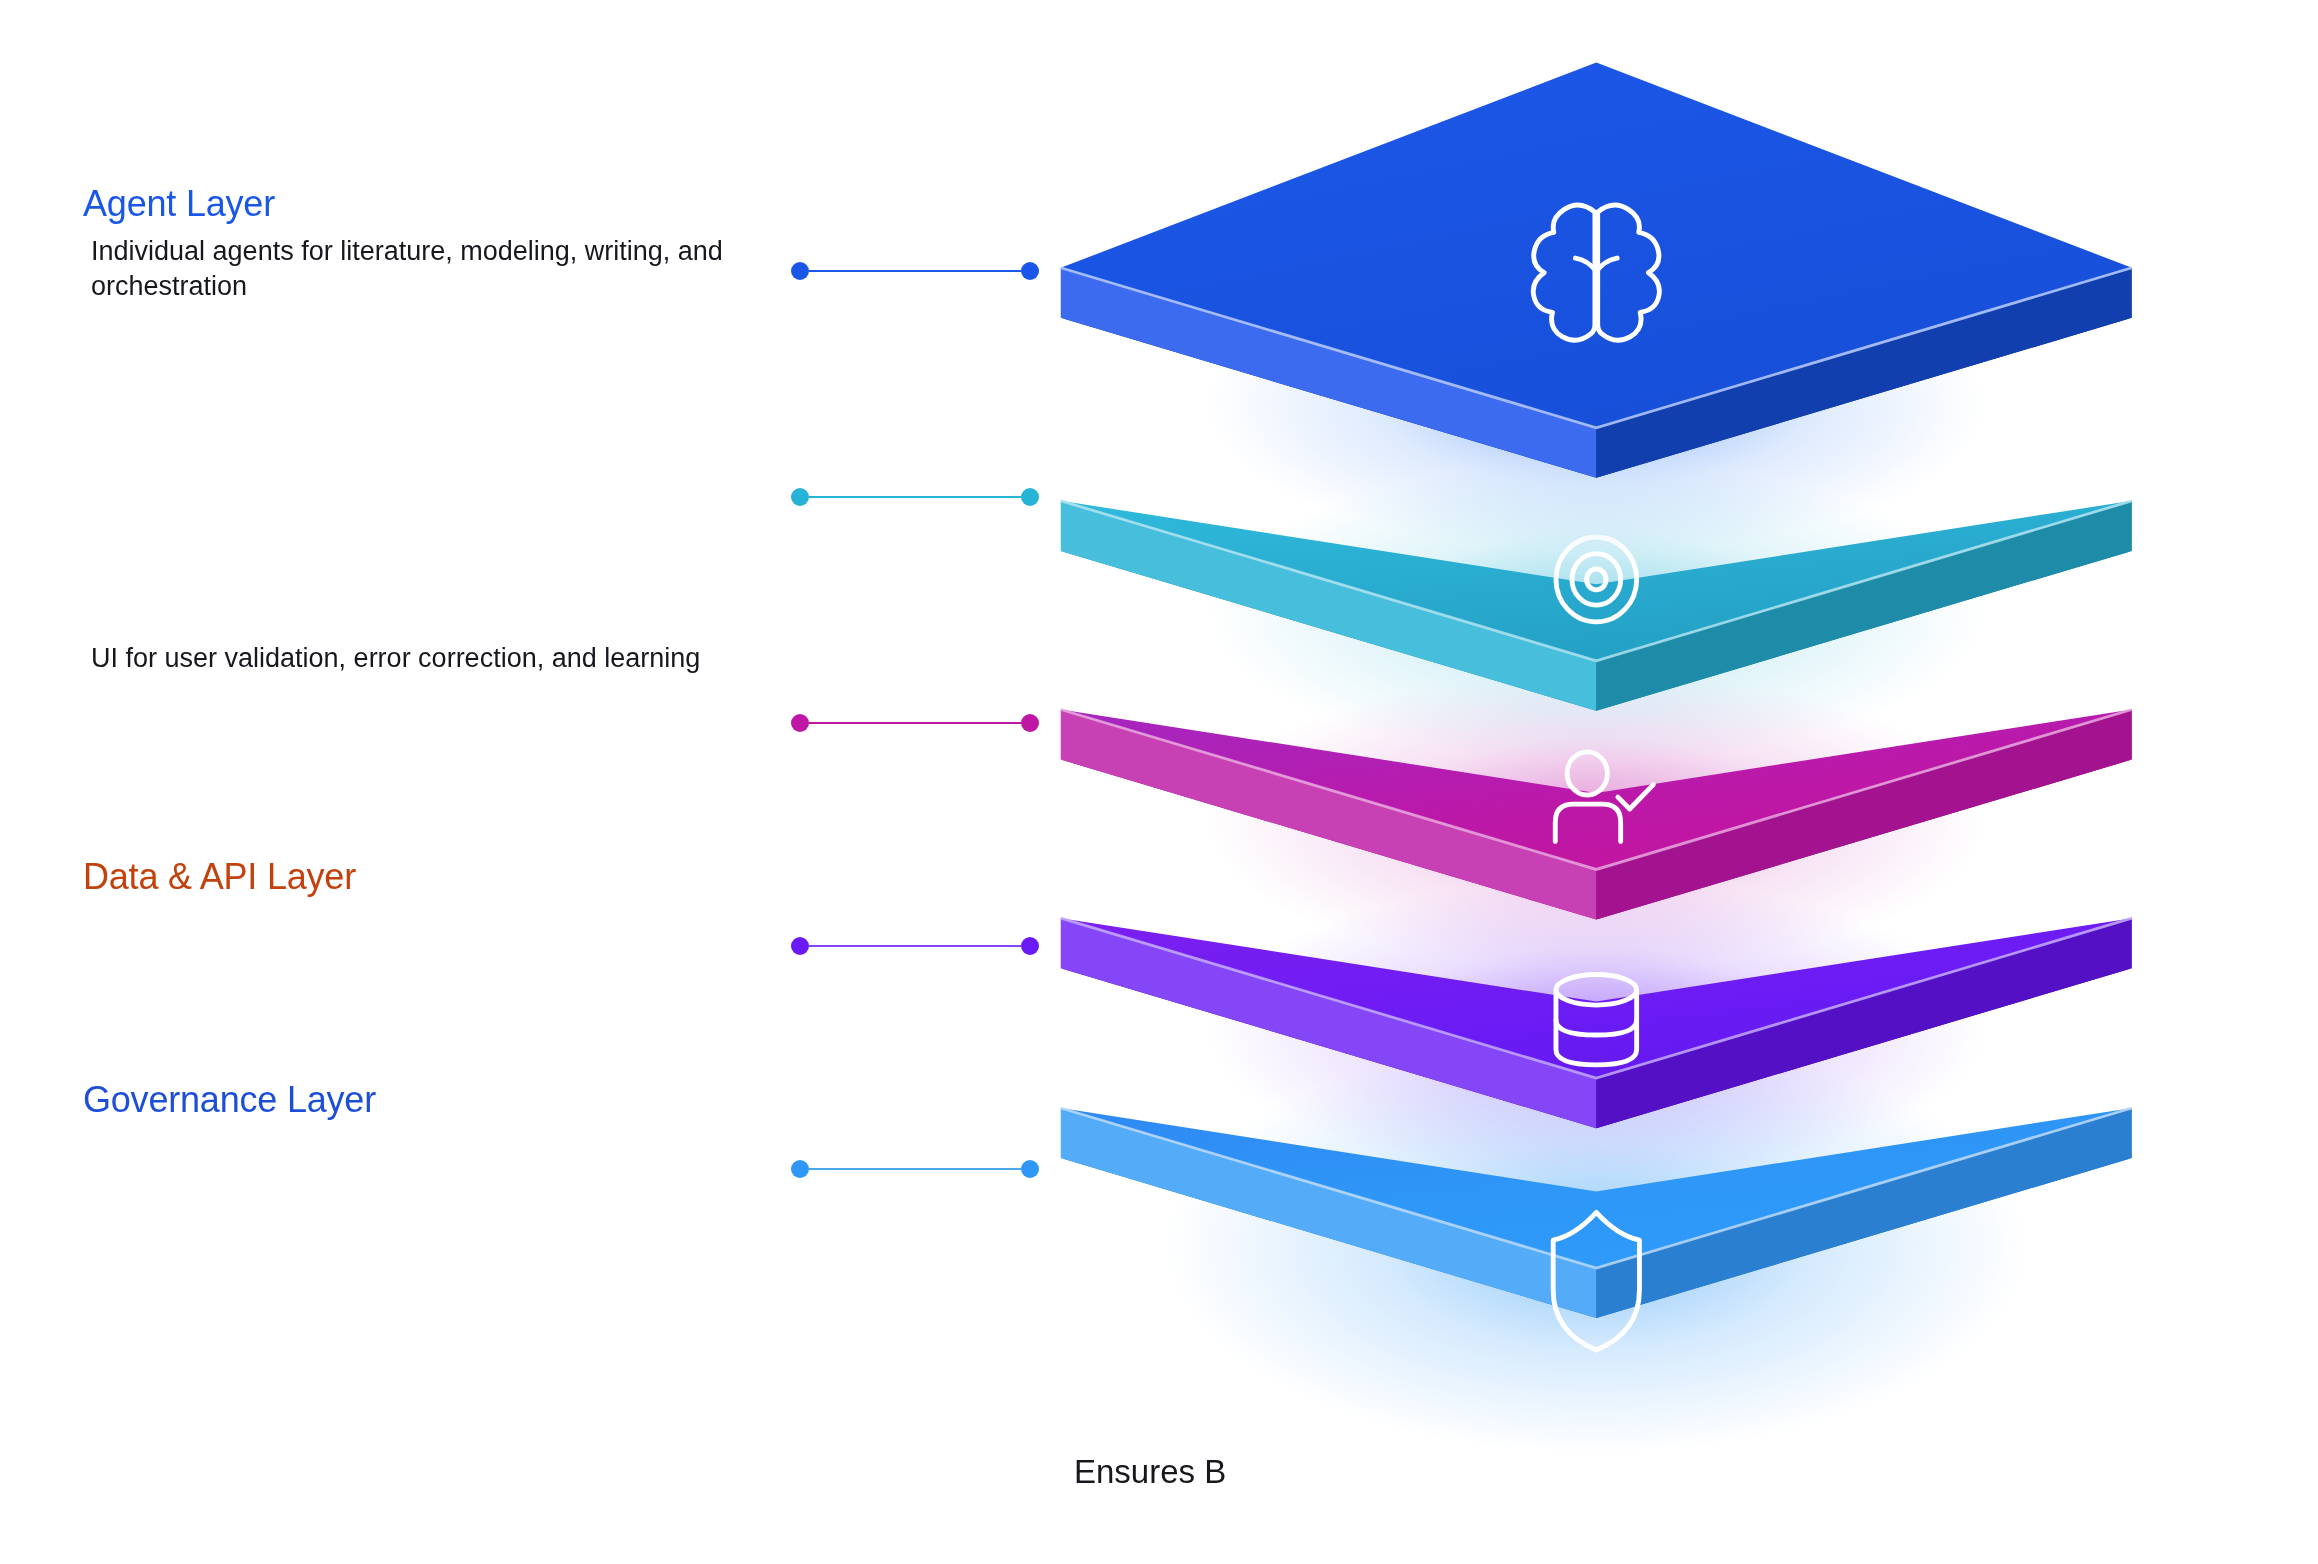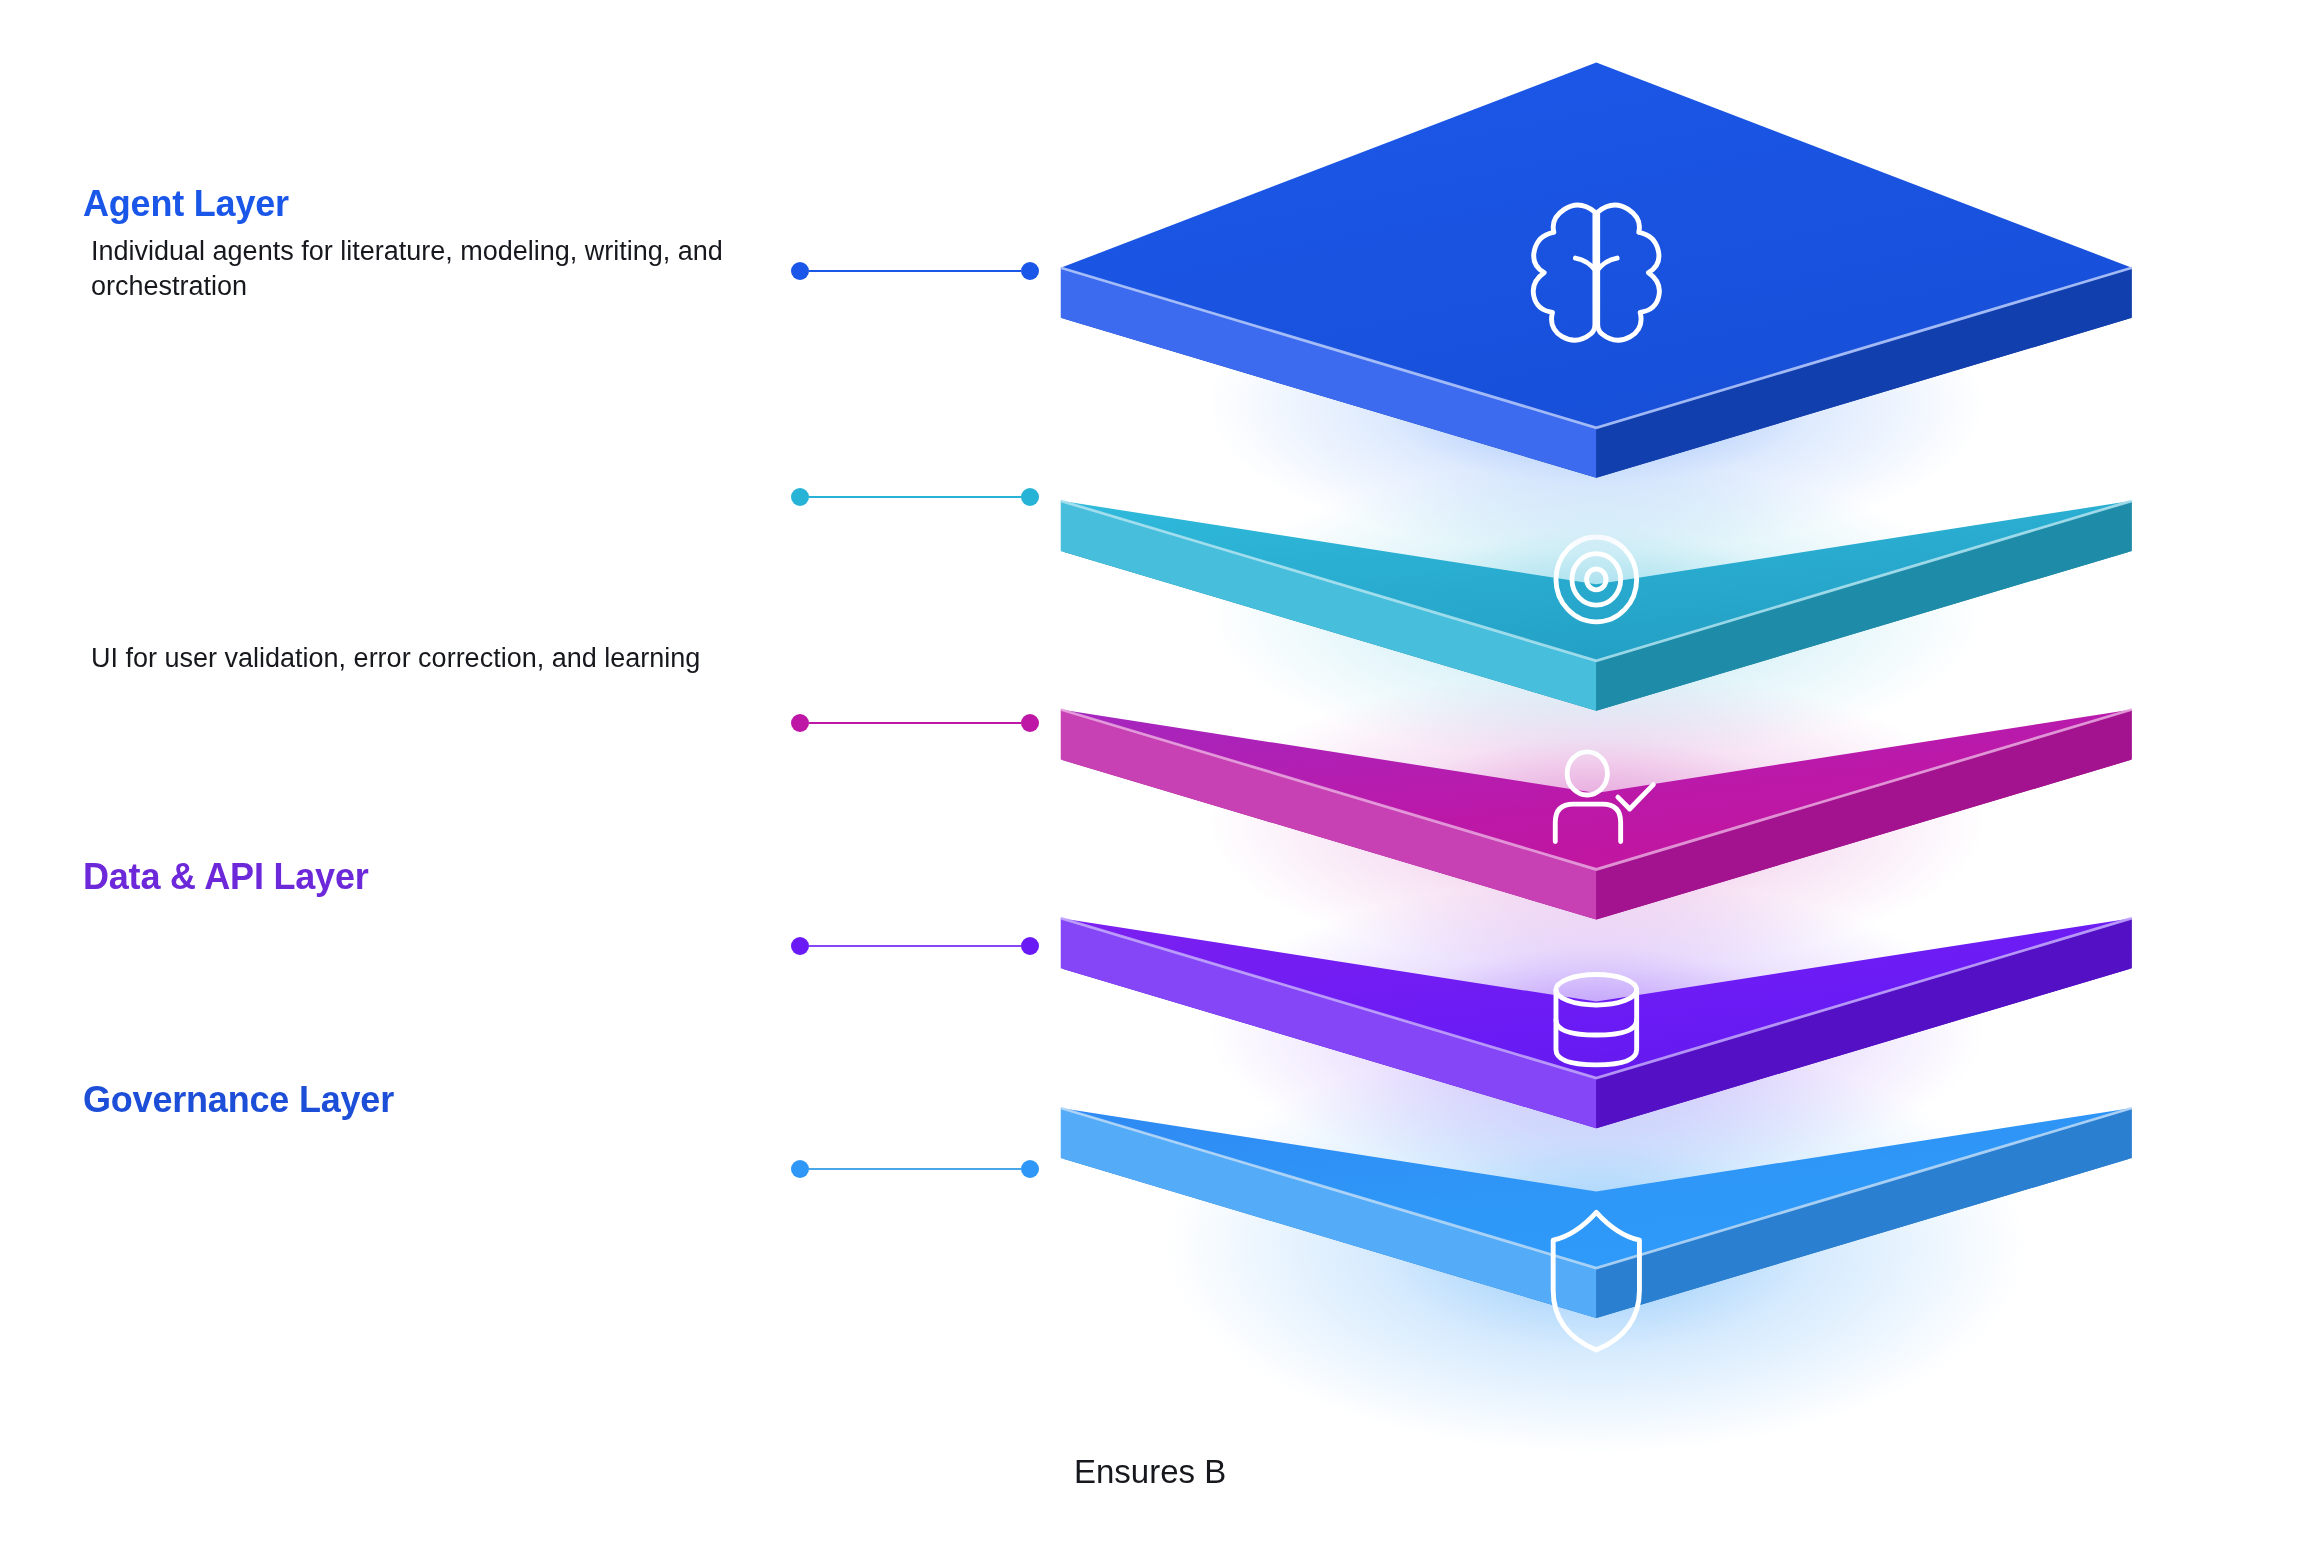--- a/index.html
+++ b/index.html
@@ -22,21 +22,21 @@
   }
 
   
   .text-block {
     position: absolute;
     left: 83px;
     width: 695px;
   }
   .layer-title {
     font-size: 36px;
-    font-weight: 700;
+    font-weight: 400;
     letter-spacing: -0.2px;
     margin: 0 0 9.7px 0;
     line-height: 1.12;
     white-space: nowrap;
   }
   .layer-desc {
     font-size: 27px;
     font-weight: 400;
     color: #16181d;
     line-height: 1.30;
@@ -214,21 +214,21 @@
     <div class="layer-title" style="color:#1A56E8;">Agent Layer</div>
     <div class="layer-desc">Individual agents for literature, modeling, writing, and orchestration</div>
   </div>
 
 
   <div class="text-block" style="top:633px;">
     <div class="layer-desc">UI for user validation, error correction, and learning</div>
   </div>
 
   <div class="text-block" style="top:857px;">
-    <div class="layer-title" style="color:#6d28d9;">Data &amp; API Layer</div>
+    <div class="layer-title" style="color:#c2410c;">Data &amp; API Layer</div>
   </div>
 
   <div class="text-block" style="top:1080px;">
     <div class="layer-title" style="color:#1d4ed8;">Governance Layer</div>
   </div>
 
   <div class="connector" style="left:791px; top:262px; width:248px;">
     <span class="conn-dot" style="background:#1A56E8;"></span>
     <span class="conn-line" style="background:#1A56E8;"></span>
     <span class="conn-dot" style="background:#1A56E8;"></span>

